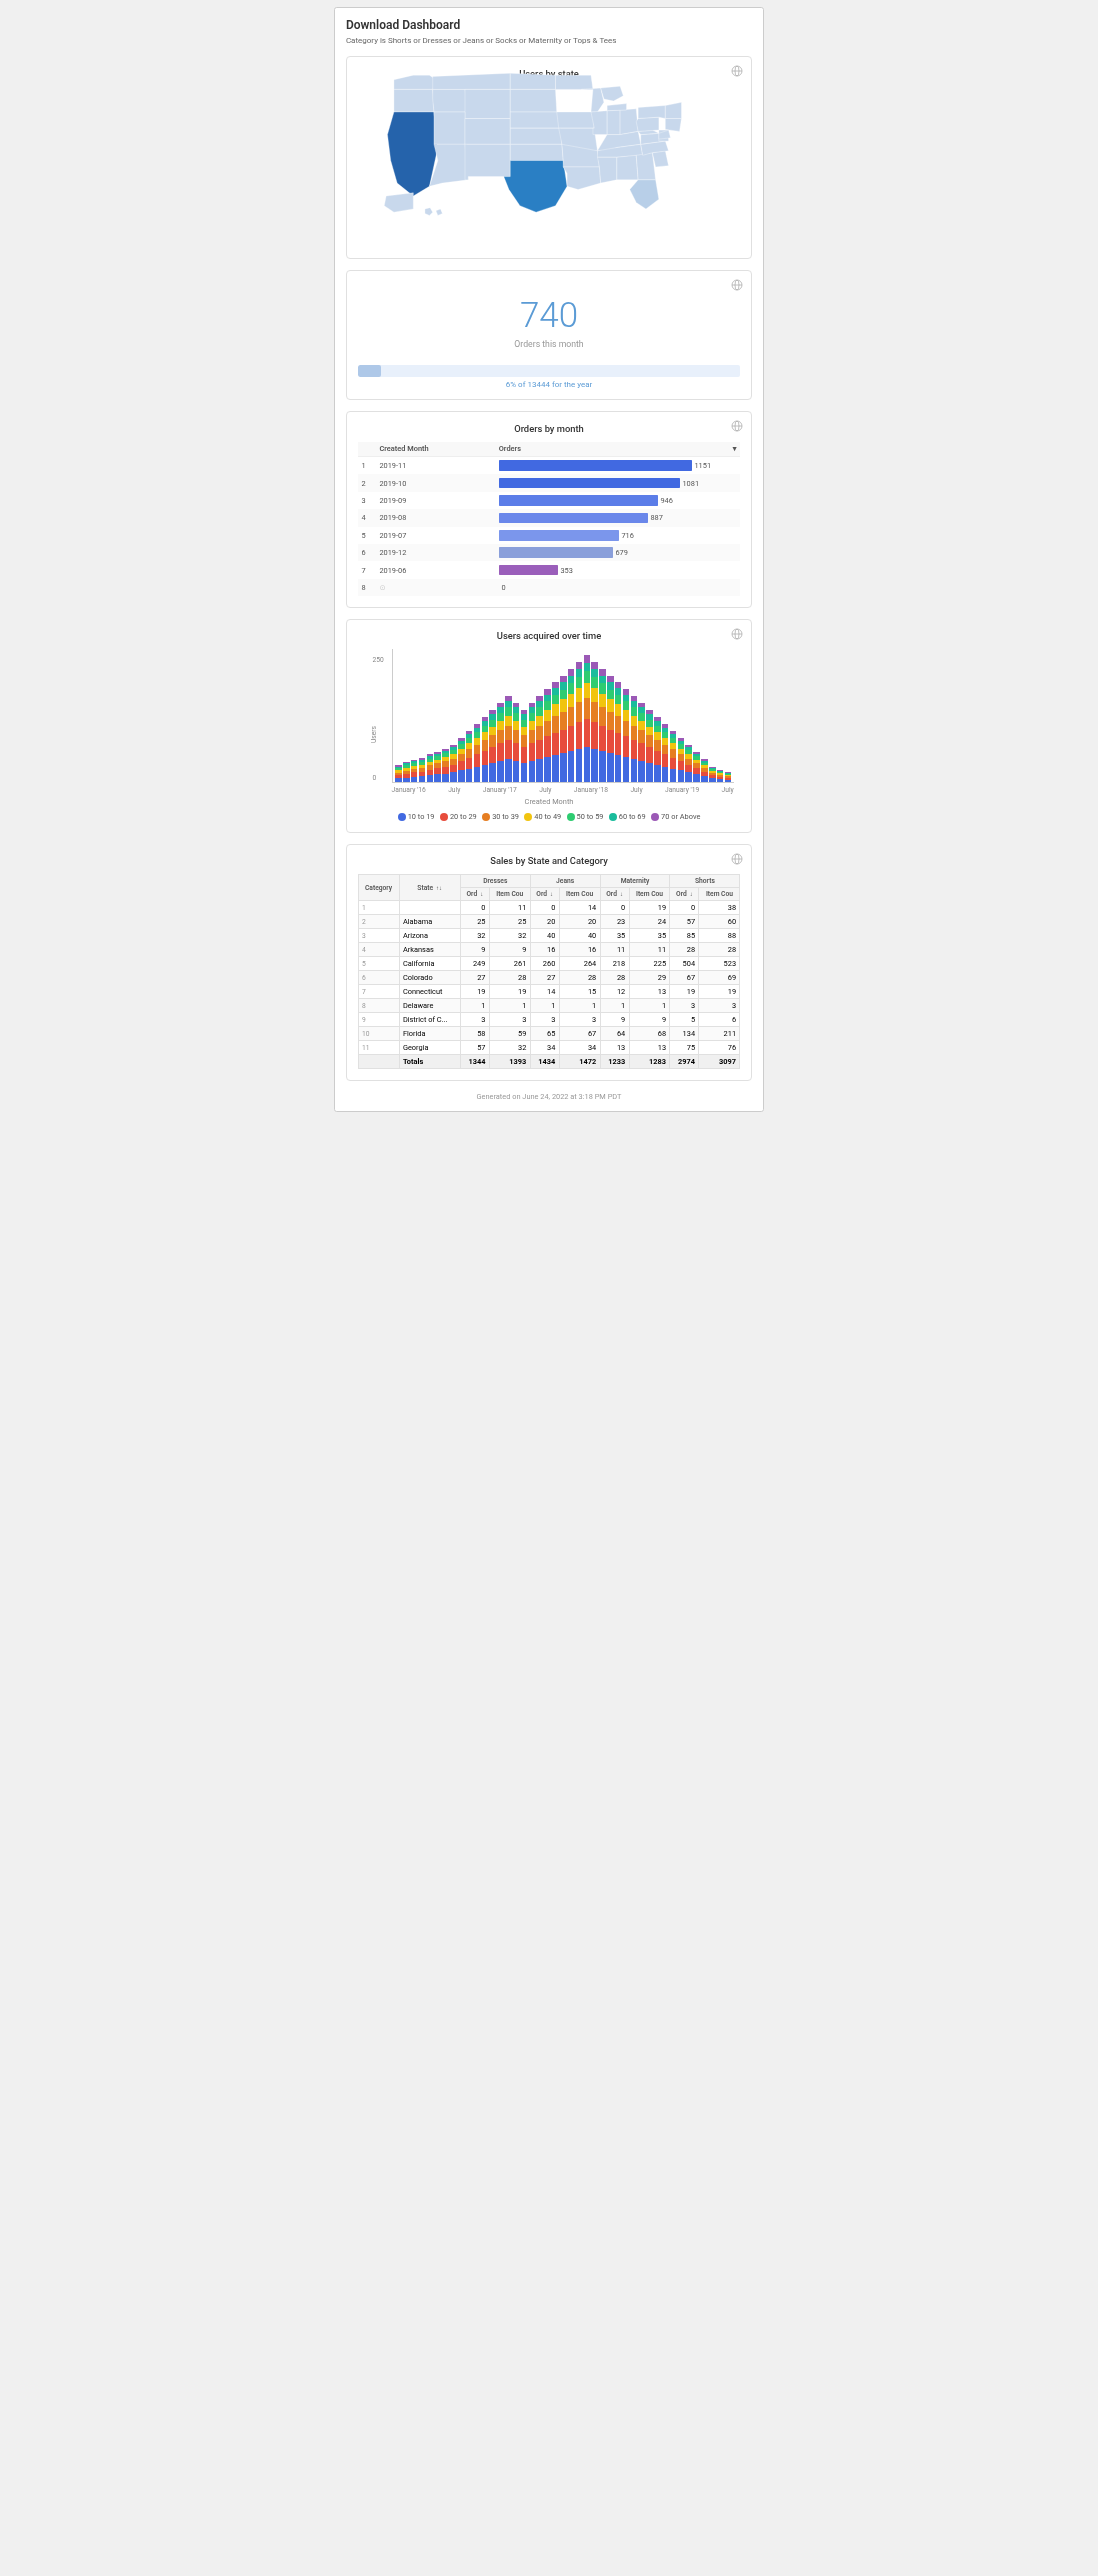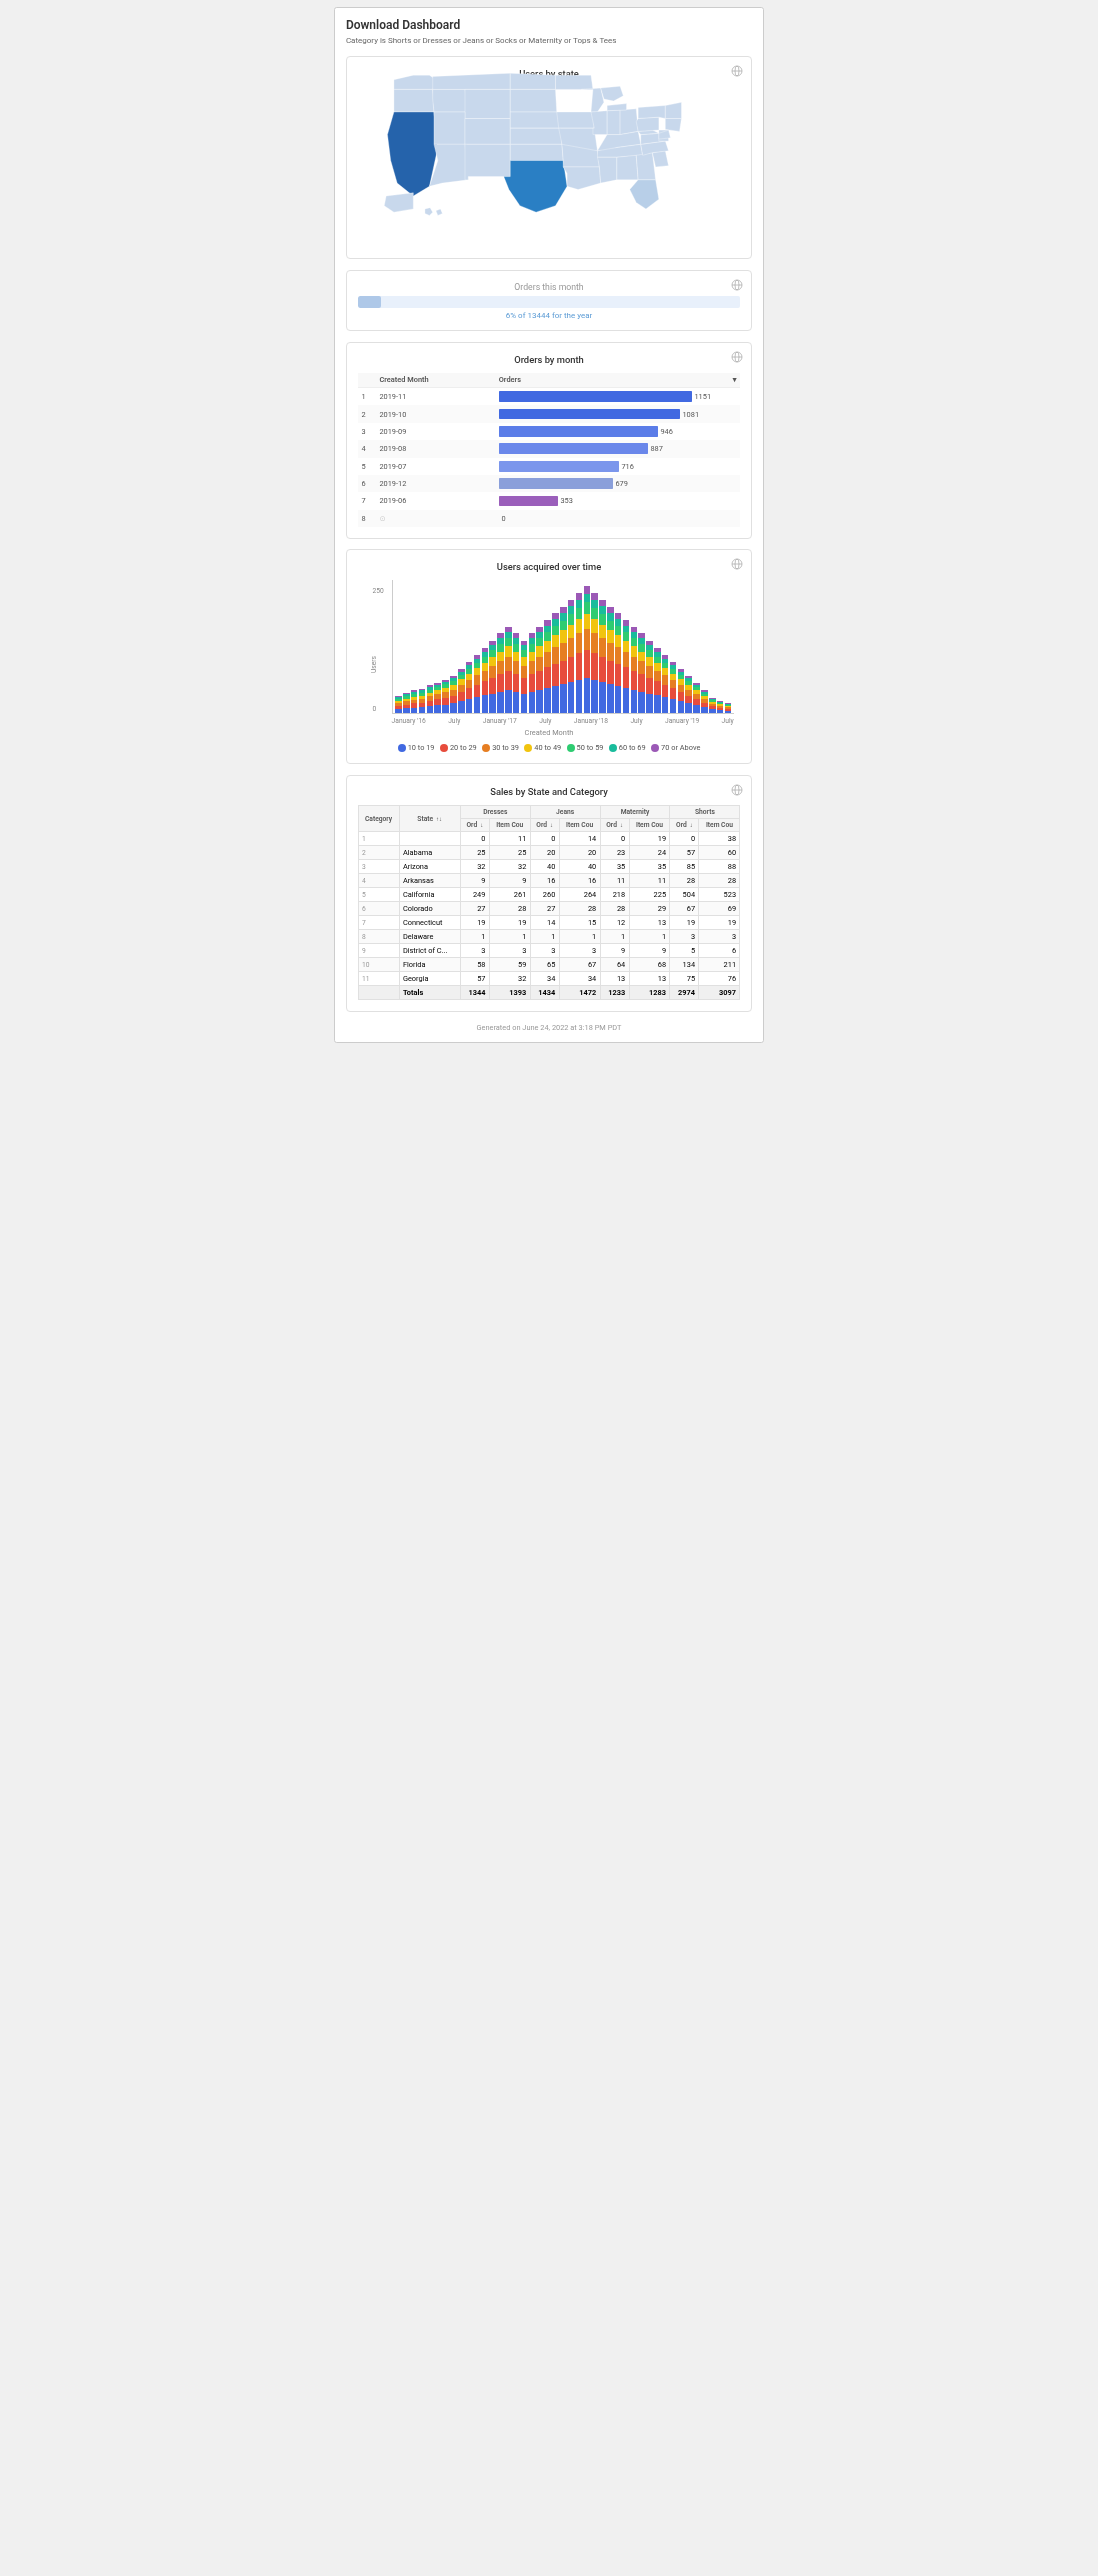--- a/index.html
+++ b/index.html
@@ -66,21 +66,21 @@
       text-align: center;
       font-size: 35px;
       font-weight: 300;
       color: #5b9bd5;
       margin: 13.4px 0 2.7px;
     }
     .big-number-label {
       text-align: center;
       font-size: 8.7px;
       color: #999;
-      margin-bottom: 4px;
+      margin-bottom: 16px;
     }
     .progress-bar-container {
       background: #e8f0fb;
       border-radius: 2px;
       height: 12px;
       width: 100%;
       position: relative;
       overflow: hidden;
     }
     .progress-bar-fill {
@@ -366,20 +366,21 @@
       </svg>
     </div>
   </div>
 
   <div class="card">
     <svg class="globe-icon" viewBox="0 0 24 24" fill="none" stroke="#aaa" stroke-width="1.5">
       <circle cx="12" cy="12" r="10"></circle>
         <ellipse cx="12" cy="12" rx="4" ry="10"></ellipse>
         <line x1="2" y1="12" x2="22" y2="12"></line>
     </svg>
+    <div class="big-number">740</div>
     <div class="big-number-label">Orders this month</div>
     <div class="progress-bar-container">
       <div class="progress-bar-fill" style="width: 6%;"></div>
     </div>
     <div class="progress-bar-label">6% of 13444 for the year</div>
   </div>
 
 
   <div class="card">
     <div class="card-title">Orders by month</div>

